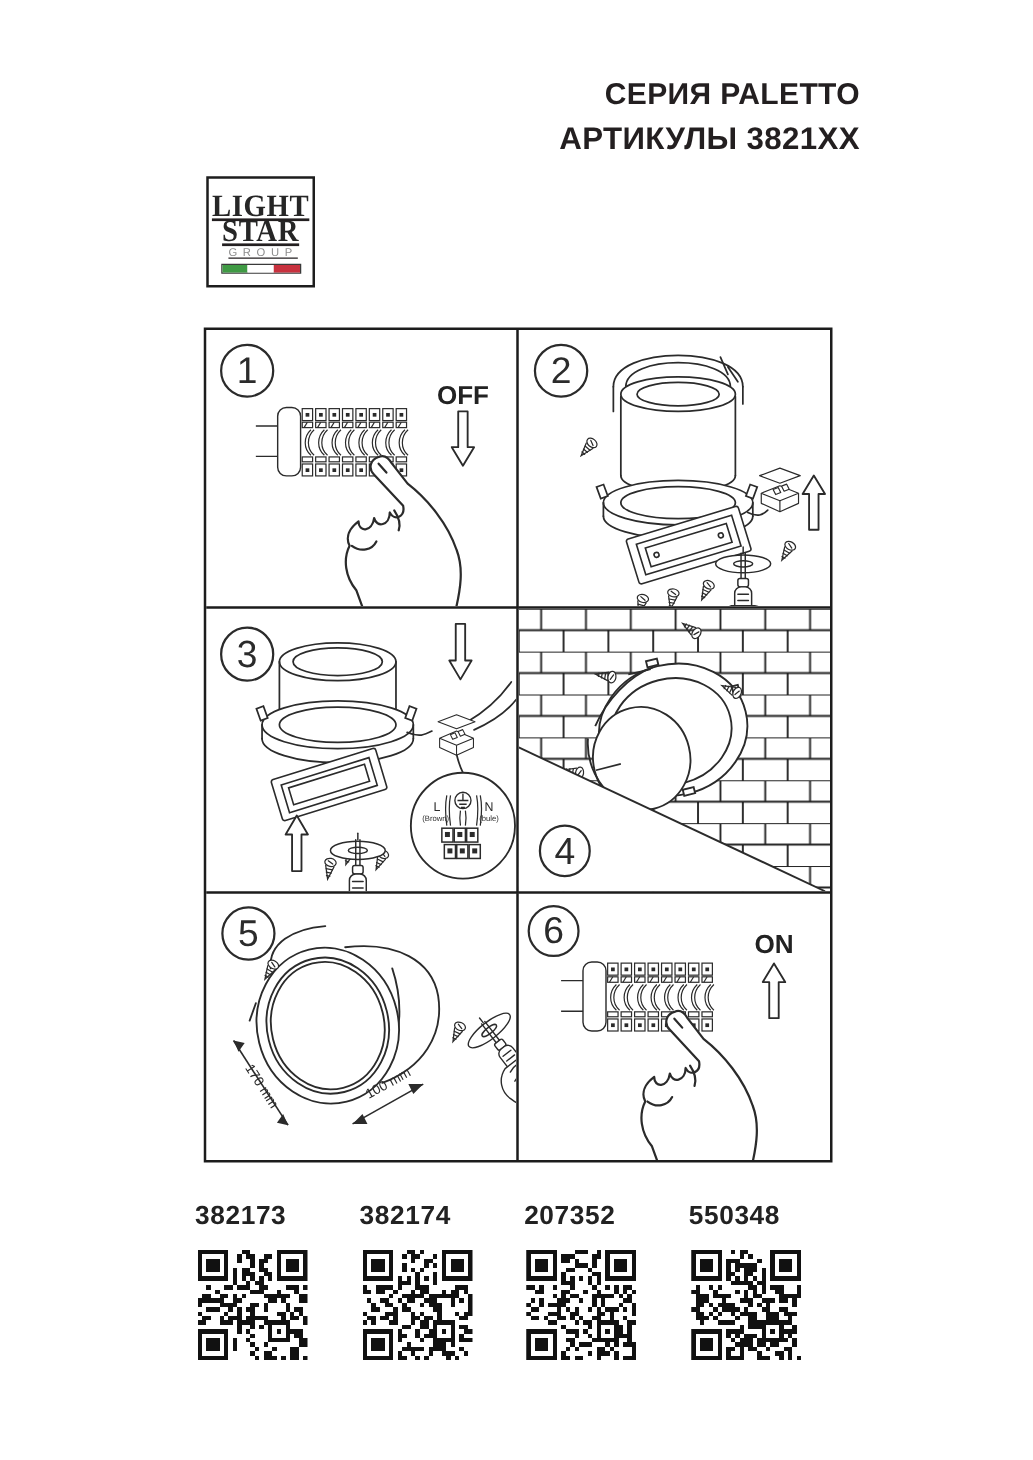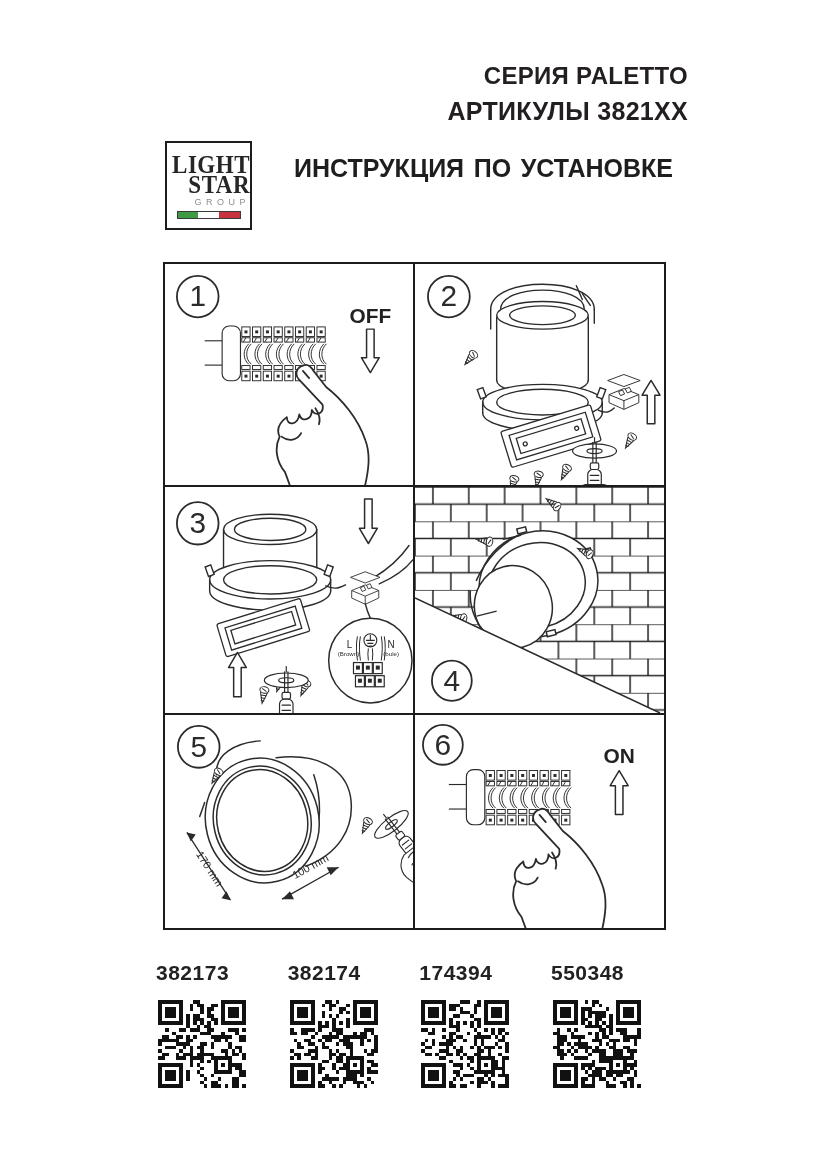--- a/index.html
+++ b/index.html
@@ -6,21 +6,21 @@
   body{
     width:826px;height:1168px;position:relative;background:#fff;
     font-family:"Liberation Sans",sans-serif;color:#231f20;overflow:hidden;
   }
   
   .series-block{position:absolute;top:62px;right:138px;text-align:right;}
   .series-title{font-size:24px;font-weight:700;letter-spacing:.3px;}
   .series-articles{font-size:25px;font-weight:700;margin-top:7px;letter-spacing:.3px;}
   
   .logo{position:absolute;left:165px;top:141px;width:87px;height:89px;
-        border:2px solid #1d1d1d;box-sizing:border-box;text-align:right;background:#fff;}
+        border:2px solid #1d1d1d;box-sizing:border-box;text-align:center;background:#fff;text-decoration:underline;}
   .logo-word{font-family:"Liberation Serif",serif;font-weight:700;font-size:23px;
              line-height:20px;letter-spacing:.5px;color:#262626;transform:scaleY(1.08);}
   .logo-word.first{margin-top:12px;}
   .logo-group{font-size:9px;letter-spacing:4.5px;color:#8d8d8d;margin-top:2px;margin-left:4px;}
   .logo-flag{width:62px;height:6px;margin:4px auto 0;border:1px solid #3a3a3a;display:flex;}
   .logo-flag span{flex:1;}
   .flag-g{background:#3f9a44;} .flag-w{background:#fff;} .flag-r{background:#c8313e;}
   
   .main-title{position:absolute;left:294px;top:152px;width:379px;
               font-weight:700;font-size:25px;line-height:32px;color:#1e1e1e;}
@@ -126,21 +126,20 @@
   <div class="logo-word">STAR</div>
   <div class="logo-group">GROUP</div>
   <div class="logo-flag">
     <span class="flag-g"></span>
       <span class="flag-w"></span>
       <span class="flag-r"></span>
   </div>
 </div>
 
 <div class="main-title">
-  <div>ИНСТРУКЦИЯ  ПО  УСТАНОВКЕ</div>
 </div>
 
 <div class="steps-grid">
 
   <div class="cell br bb">
     <svg class="panel" viewBox="0 0 250 224" preserveAspectRatio="none">
       <circle cx="33" cy="33" r="21" fill="#fff" stroke="#2b2b2b" stroke-width="1.8"></circle>
       <text class="stepnum" x="33" y="43" text-anchor="middle">1</text>
       <text class="biglabel" x="207" y="60" text-anchor="middle">OFF</text>
       <use href="#sym-arrow" transform="translate(198,66) rotate(180,9,22)"></use>
@@ -911,21 +910,21 @@
           <rect x="8" y="24" width="1" height="1"></rect>
           <rect x="9" y="24" width="1" height="1"></rect>
           <rect x="12" y="24" width="1" height="1"></rect>
           <rect x="14" y="24" width="1" height="1"></rect>
           <rect x="19" y="24" width="1" height="1"></rect>
           <rect x="21" y="24" width="1" height="1"></rect>
         </svg>
       </div>
   </div>
   <div class="product">
-    <div class="sku">174394</div>
+    <div class="sku">207352</div>
     <div class="qr">
         <svg viewBox="0 0 25 25" shape-rendering="crispEdges" fill="#111">
           <rect x="0" y="0" width="1" height="1"></rect>
           <rect x="1" y="0" width="1" height="1"></rect>
           <rect x="2" y="0" width="1" height="1"></rect>
           <rect x="3" y="0" width="1" height="1"></rect>
           <rect x="4" y="0" width="1" height="1"></rect>
           <rect x="5" y="0" width="1" height="1"></rect>
           <rect x="6" y="0" width="1" height="1"></rect>
           <rect x="11" y="0" width="1" height="1"></rect>

